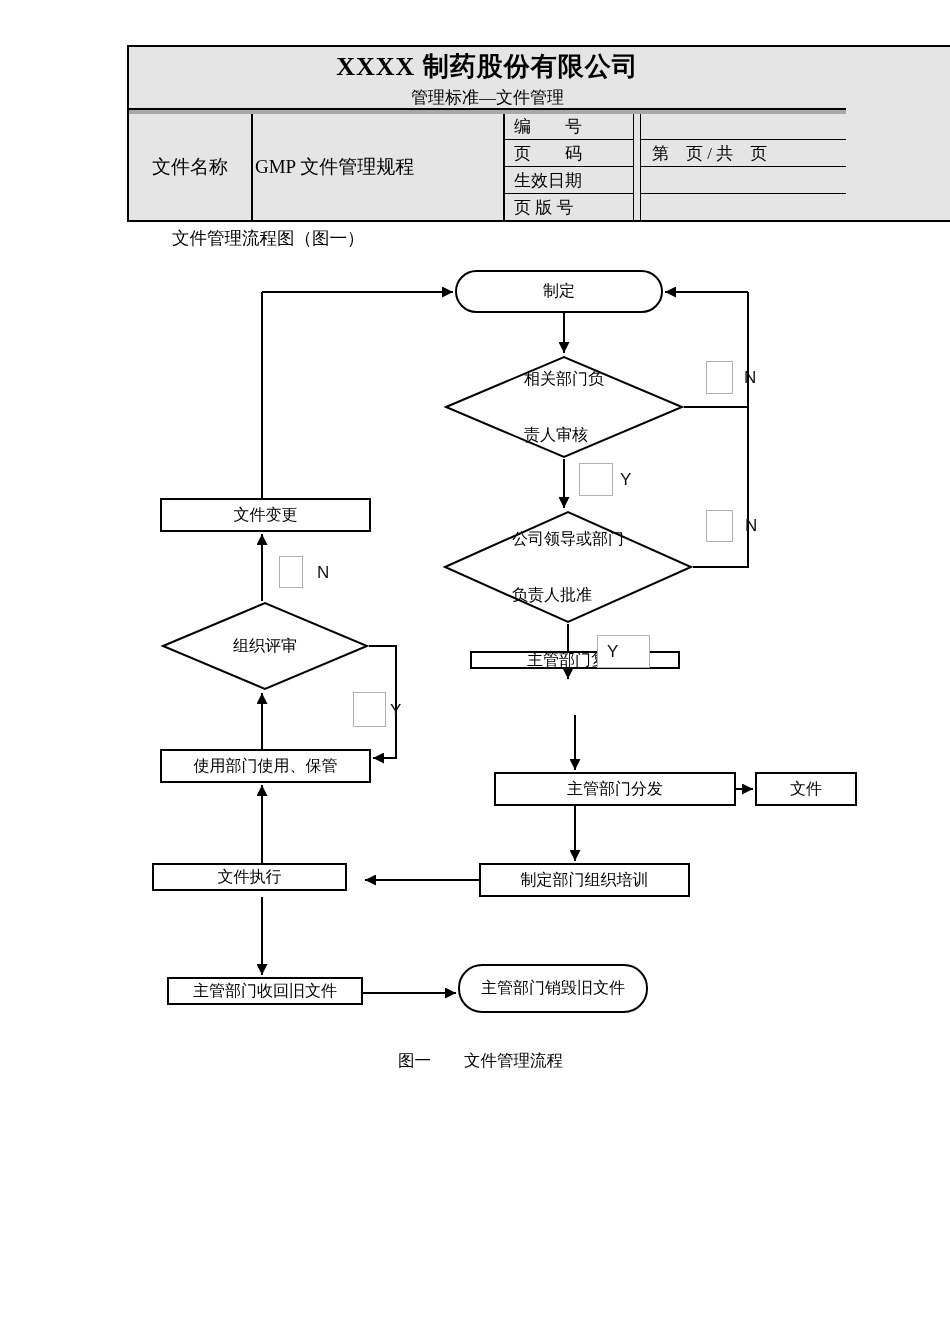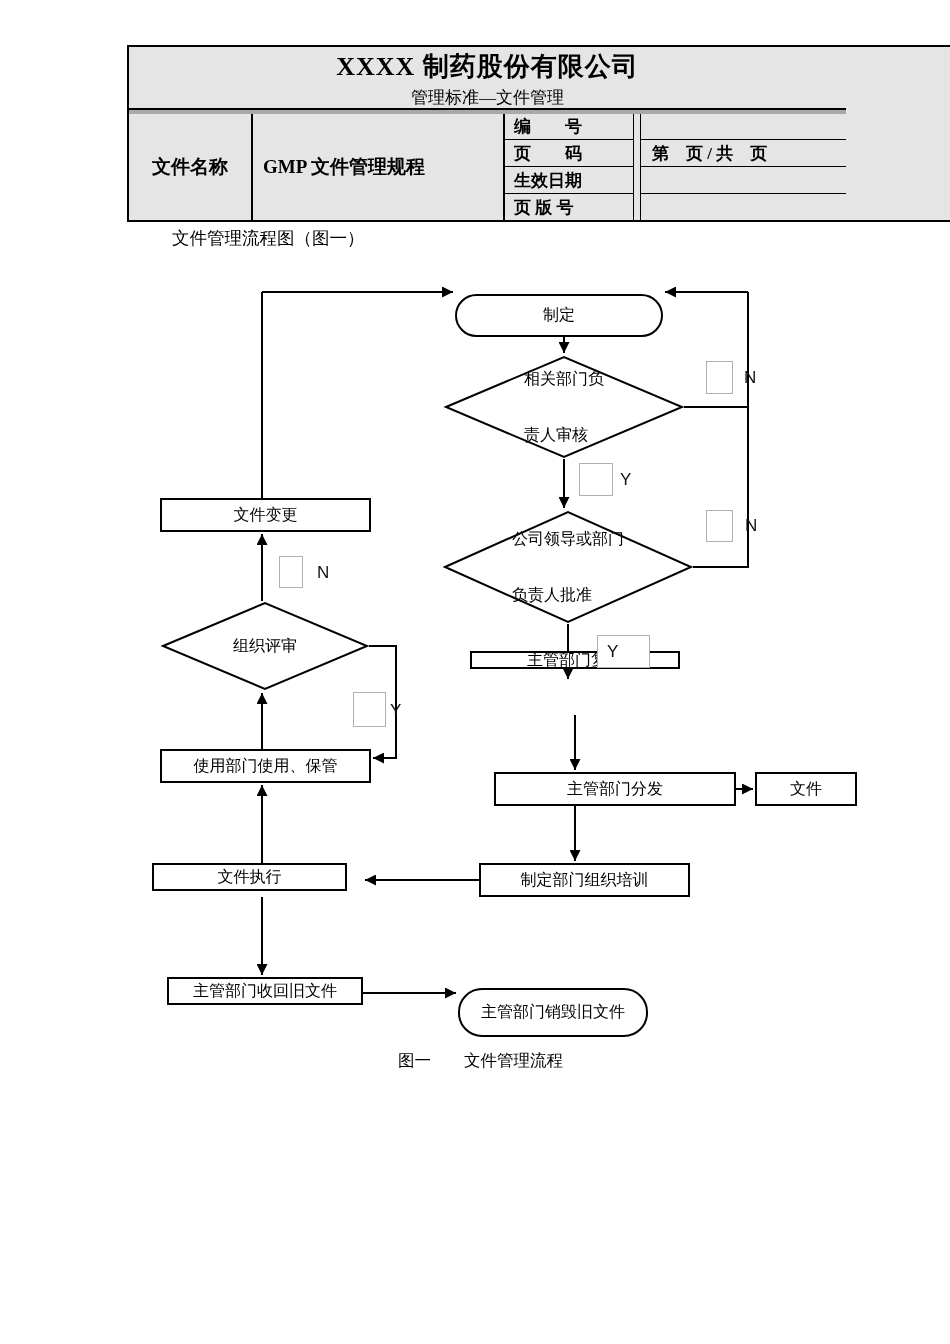--- a/index.html
+++ b/index.html
@@ -11,39 +11,39 @@
   .abs { position:absolute; }
 
   
   #hdr-table { position:absolute; left:127px; top:45px; width:833px; height:177px;
     border:2px solid #000; box-sizing:border-box; background:#e5e5e5; }
   #hdr-table .inner { position:absolute; }
   .t-title { left:0; top:2px; width:717px; text-align:center; font-size:26px; font-weight:bold; letter-spacing:1px; }
   .t-sub   { left:0; top:39px; width:717px; text-align:center; font-size:17px; }
   .sep-black { left:0; top:61px; width:717px; height:2px; background:#000; }
   .sep-gray  { left:0; top:63px; width:717px; height:4px; background:#a8a8a8; }
-  .cell { position:absolute; box-sizing:border-box; display:flex; align-items:center;font-weight:bold; }
+  .cell { position:absolute; box-sizing:border-box; display:flex; align-items:center; }
   .c-name { left:0; top:67px; width:124px; height:106px; border-right:2px solid #000; justify-content:center; font-size:19px; }
-  .c-doc  { left:124px; top:67px; width:252px; height:106px; border-right:2px solid #000; padding-left:10px; font-size:19px; }
+  .c-doc  { left:124px; top:67px; width:252px; height:106px; border-right:2px solid #000; padding-left:2px; font-size:19px; }
   .c-lab  { left:376px; width:129px; border-right:1.5px solid #000; padding-left:9px; font-size:17px; }
   .c-val  { left:511px; width:206px; border-left:1.5px solid #000; padding-left:11px; font-size:17px; }
   .rb { border-bottom:1.5px solid #000; }
 
   
   #section-caption { left:172px; top:226px; font-size:17.5px; }
   #figure-caption  { left:398px; top:1050px; font-size:16.5px; }
 
   
   #connectors { position:absolute; left:0; top:0; width:950px; height:1344px; pointer-events:none; }
   #connectors line { stroke:#000; stroke-width:2; }
 
   .node { position:absolute; display:flex; align-items:center; justify-content:center;
     font-size:16px; box-sizing:border-box; background:#fff; text-align:center; }
   .rect    { border:2px solid #000;text-align:center; }
-  .stadium { border:2px solid #000; border-radius:24px;margin-top:24px; }
+  .stadium { border:2px solid #000; border-radius:24px; }
   .diamond { background:transparent; border:none; }
   .diamond svg { position:absolute; left:0; top:0; width:100%; height:100%; overflow:visible; }
   .diamond polygon { fill:#ffffff; stroke:#000; stroke-width:2; }
   .dtext { position:relative; z-index:1; display:flex; flex-direction:column;
     align-items:flex-start; line-height:1.4;gap:34px; }
 
   .flag-box { position:absolute; border:1px solid #b0b0b0; background:#fff; box-sizing:border-box; }
   .flag { position:absolute; font-family:"Liberation Sans","DejaVu Sans",sans-serif;
     font-size:17px; color:#111; line-height:1; }
 </style>

